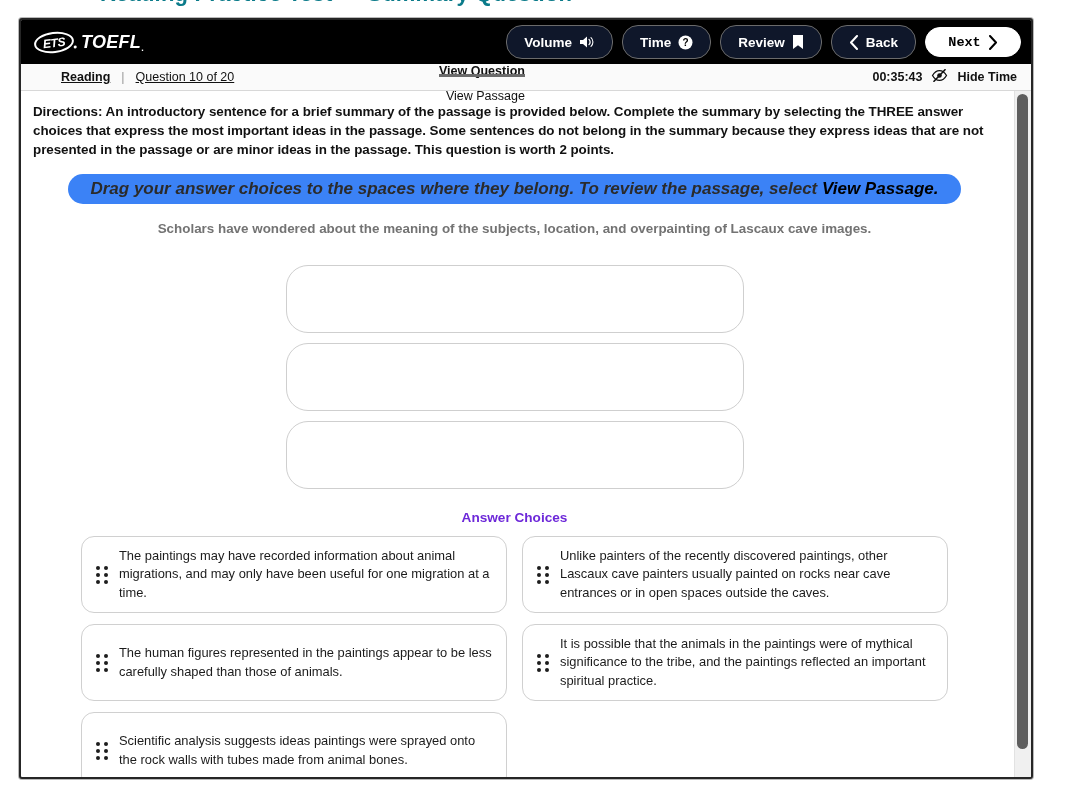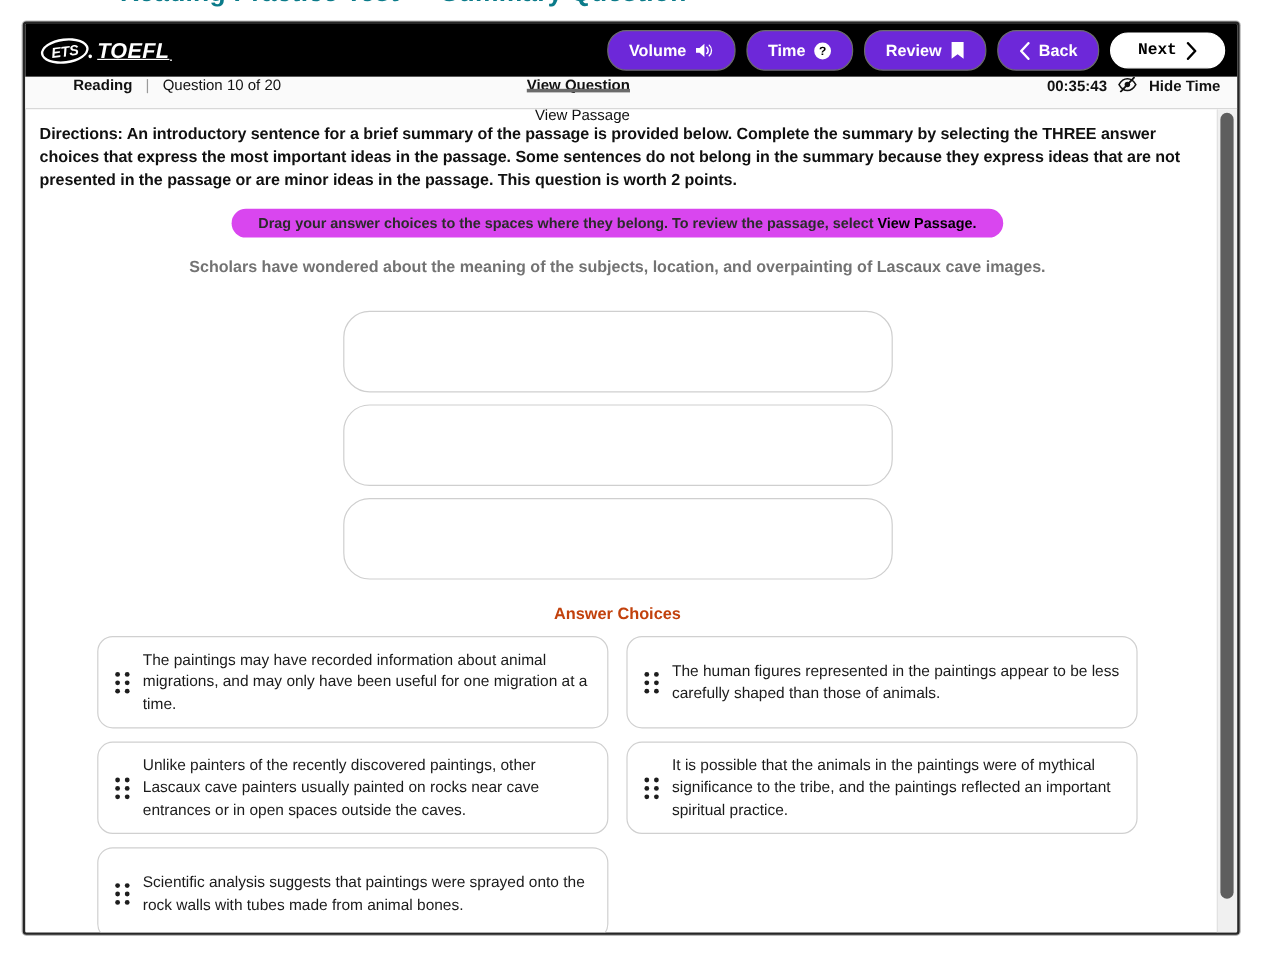--- a/index.html
+++ b/index.html
@@ -63,32 +63,31 @@
     font-size: 12px; font-weight: bold; font-style: italic;
     color: #ffffff; letter-spacing: -.3px; line-height: 1;
   }
   .ets-dot {
     position: absolute; right: -4px; bottom: 0px;
     width: 3px; height: 3px; border-radius: 50%; background: #fff;
   }
   .toefl-word {
     color: #ffffff; font-size: 18px; font-weight: bold; font-style: italic;
     letter-spacing: .3px;
-    text-decoration: underline;
   }
   .toefl-reg { font-size: 9px; font-style: normal; vertical-align: bottom; }
 
   .topbar-spacer { flex: 1; }
 
   .topbar-actions { display: flex; align-items: center; gap: 9px; }
 
   .tbtn {
     height: 30px;
     border-radius: 16px;
-    background: #6d28d9;
+    background: #0f172a;
     color: #ffffff;
     border: 1px solid #6b6b6b;
     display: flex; align-items: center; justify-content: center;
     gap: 7px;
     padding: 16px 17px;
     font-size: 13.5px;
     font-weight: bold;
     font-family: "Liberation Sans", sans-serif;
     cursor: pointer;
     white-space: nowrap;
@@ -102,26 +101,27 @@
     font-family: Liberation Mono, monospace;
   }
   .tbtn svg { display: block; }
 
   
   .subbar {
     height: 27px;
     background: #fafafa;
     border-bottom: 1px solid #d8d8d8;
     display: flex;
-    align-items: flex-start;
+    align-items: center;
     padding: 0 12px 0 0;
     font-size: 12.5px;
     color: #111;
     flex: none;
     position: relative;
+    text-decoration: underline;
   }
   .sub-left { display: flex; align-items: center; gap: 11px; padding-left: 40px; }
   .sub-section { font-weight: bold; }
   .sub-div { color: #9a9a9a; }
   .sub-qnum { font-weight: normal; }
 
   .sub-center {
     position: absolute;
     left: 418px;
     display: flex;
@@ -174,26 +174,27 @@
   .directions {
     font-size: 13.4px;
     font-weight: bold;
     line-height: 1.42;
     color: #111;
     letter-spacing: -.05px;
   }
 
   .drag-note-row { display: flex; justify-content: center; margin-top: 15px; }
   .drag-note {
-    background: #d946ef;
+    background: #3b82f6;
     color: #2b2b2b;
     border-radius: 15px;
     padding: 5px 22px;
-    font-size: 12px;
+    font-size: 17px;
     font-weight: 600;
+    font-style: italic;
   }
   .drag-note b { font-weight: bold; color: #000; }
 
   .intro-row { display: flex; justify-content: center; margin-top: 17px; }
   .intro {
     font-size: 13.4px;
     font-weight: bold;
     color: #737373;
     text-align: center;
   }
@@ -211,21 +212,21 @@
     border: 1px solid #cfcfcf;
     border-radius: 22px;
     background: #ffffff;
   }
 
   .ac-title {
     text-align: center;
     font-size: 13.6px;
     font-weight: bold;
     margin-top: 21px;
-    color: #c2410c;
+    color: #6d28d9;
   }
 
   .choices {
     margin-top: 11px;
     display: grid;
     grid-template-columns: 1fr 1fr;
     gap: 11px 15px;
     padding: 0 48px 0 48px;
   }
   .choice {
@@ -412,33 +413,33 @@
 
         <div class="choice">
           <span class="grip">
               <i></i>
               <i></i>
               <i></i>
               <i></i>
               <i></i>
               <i></i>
             </span>
-          <span class="choice-text">The human figures represented in the paintings appear to be less carefully shaped than those of animals.</span>
+          <span class="choice-text">Unlike painters of the recently discovered paintings, other Lascaux cave painters usually painted on rocks near cave entrances or in open spaces outside the caves.</span>
         </div>
 
         <div class="choice">
           <span class="grip">
               <i></i>
               <i></i>
               <i></i>
               <i></i>
               <i></i>
               <i></i>
             </span>
-          <span class="choice-text">Unlike painters of the recently discovered paintings, other Lascaux cave painters usually painted on rocks near cave entrances or in open spaces outside the caves.</span>
+          <span class="choice-text">The human figures represented in the paintings appear to be less carefully shaped than those of animals.</span>
         </div>
 
 
         <div class="choice">
           <span class="grip">
               <i></i>
               <i></i>
               <i></i>
               <i></i>
               <i></i>
@@ -449,21 +450,21 @@
 
         <div class="choice">
           <span class="grip">
               <i></i>
               <i></i>
               <i></i>
               <i></i>
               <i></i>
               <i></i>
             </span>
-          <span class="choice-text">Scientific analysis suggests that paintings were sprayed onto the rock walls with tubes made from animal bones.</span>
+          <span class="choice-text">Scientific analysis suggests ideas paintings were sprayed onto the rock walls with tubes made from animal bones.</span>
         </div>
 
       </div>
     </div>
 
     <div class="scrollbar">
       <div class="scroll-thumb"></div>
     </div>
   </div>
 

